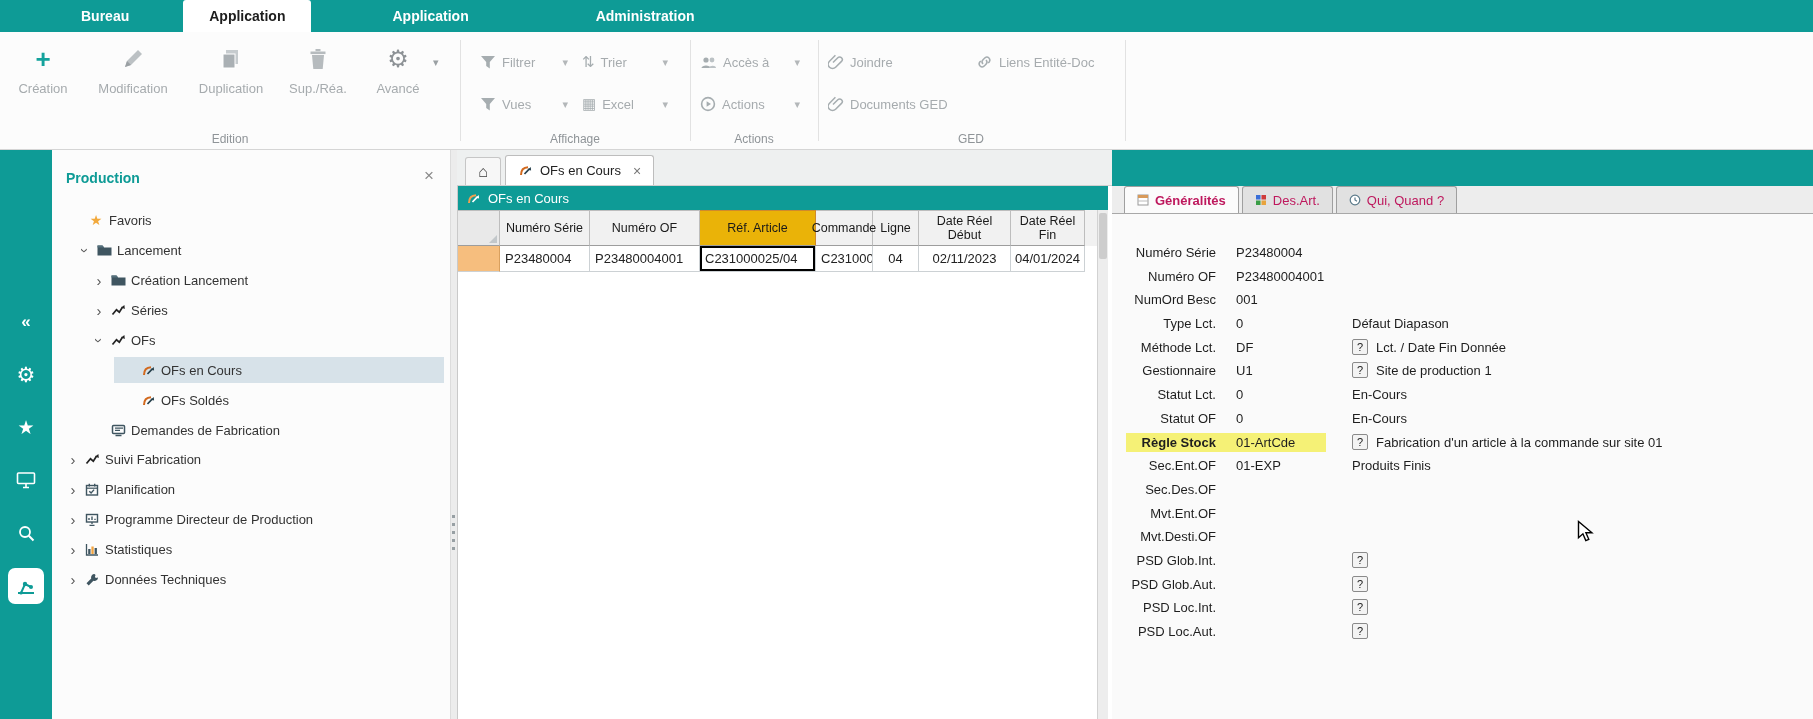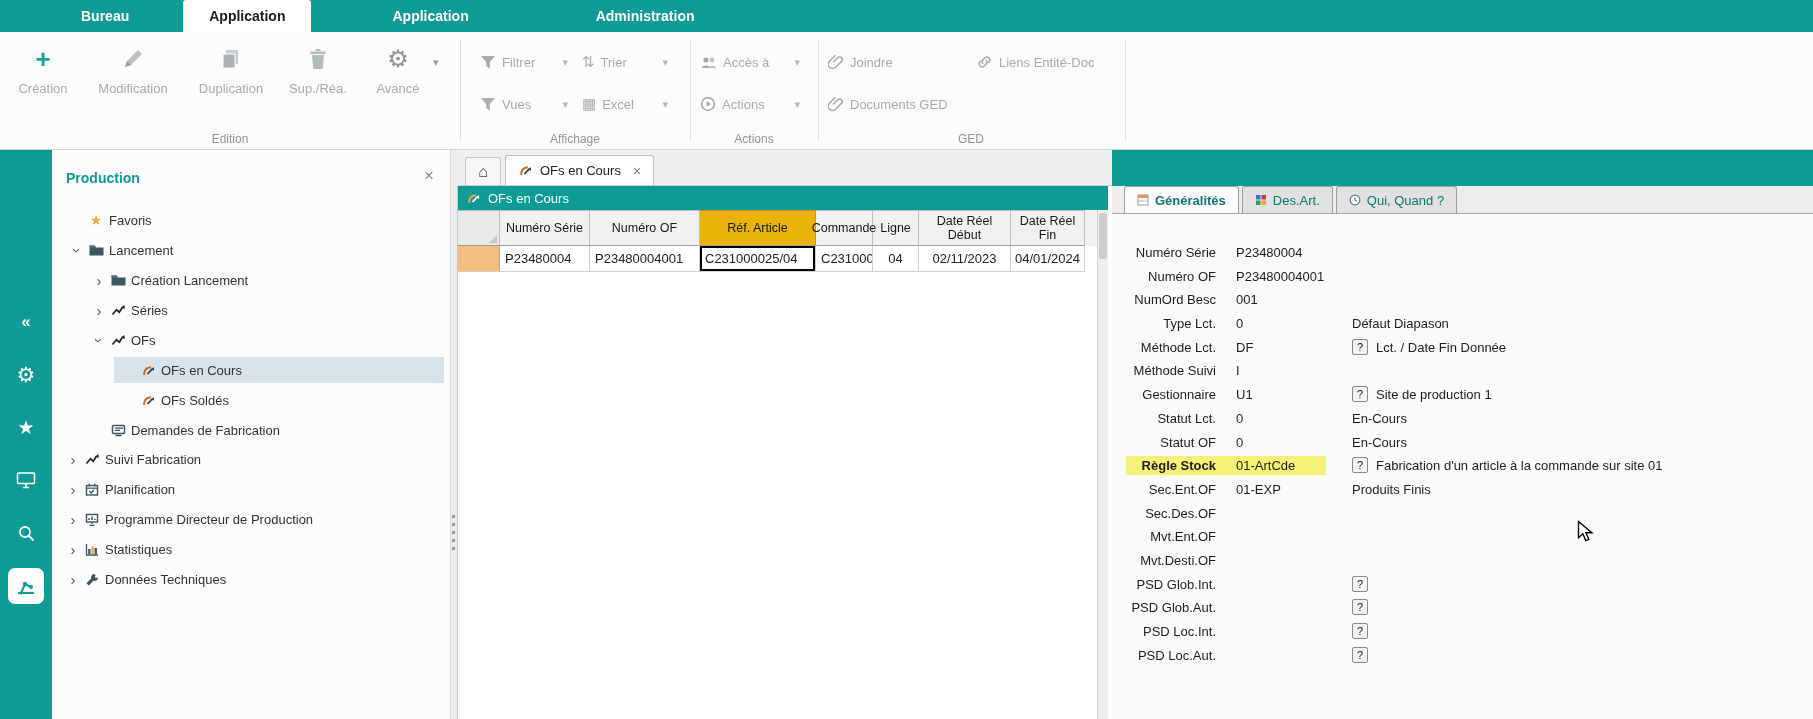--- a/index.html
+++ b/index.html
@@ -26,21 +26,21 @@
   .navstrip { position:absolute; left:0; top:150px; width:52px; bottom:0; background:#0E9B96; }
   .nbtn { position:absolute; left:0; width:52px; height:34px; display:flex; align-items:center; justify-content:center; color:#fff; }
   .ntile { position:absolute; left:8px; width:36px; height:36px; background:#fff; border-radius:7px; display:flex; align-items:center; justify-content:center; }
 
   .sidepanel { position:absolute; left:52px; top:150px; width:399px; bottom:0; background:#fcfcfc; border-right:1px solid #dcdcdc; }
   .ptitle { position:absolute; left:14px; top:20px; color:#0E9B96; font-weight:bold; font-size:14px; }
   .pclose { position:absolute; right:16px; top:16px; color:#8a8a8a; font-size:17px; cursor:default; }
 
   .titem { position:absolute; left:0; right:6px; height:26px; display:flex; align-items:center; font-size:13px; color:#333; white-space:nowrap; }
   .titem.selected { background:linear-gradient(to right, transparent 62px, #d7e2e9 62px); }
-  .lvl0 { padding-left:12px; } .lvlL { padding-left:16px; } .lvlF { padding-left:34px; }
+  .lvl0 { padding-left:12px; } .lvlL { padding-left:16px;margin-left:8px; } .lvlF { padding-left:34px; }
   .lvl1 { padding-left:38px; } .lvl2 { padding-left:86px; }
   .texp { width:18px; color:#555; font-size:15px; text-align:center; display:inline-block; }
   .texp.open { transform:rotate(90deg); }
   .tico { width:20px; display:inline-flex; justify-content:center; align-items:center; }
   .tlabel { margin-left:3px; }
   .tstar { color:#F2A93C; font-size:14px; }
 
   .splitter { position:absolute; left:451px; top:150px; width:6px; bottom:0; background:#ececec; }
   .grip { position:absolute; top:365px; left:1px; display:flex; flex-direction:column; gap:5px; }
   .grip i { width:3px; height:3px; background:#98a0a4; display:block; }
@@ -66,21 +66,21 @@
   .gc.rowsel { background:#F6BE7E; border-right-color:#d9a05e; }
   .gc.cellsel { box-shadow:inset 0 0 0 2px #000; }
   .c0{width:42px}.c1{width:90px}.c2{width:110px}.c3{width:116px}.c4{width:57px}.c5{width:46px}.c6{width:92px}.c7{width:74px}
   .vscroll { position:absolute; right:0; top:24px; bottom:0; width:11px; background:#ededed; border-left:1px solid #d2d2d2; }
   .vthumb { position:absolute; left:1px; right:1px; top:3px; height:46px; background:#cdcdcd; border-radius:2px; }
 
   
   .detail { position:absolute; left:1112px; top:150px; right:0; bottom:0; background:#fafafa; }
   .dteal { height:36px; background:#0E9B96; }
   .dtabs { height:28px; background:#ededed; border-bottom:1px solid #a8a8a8; display:flex; align-items:flex-end; padding-left:12px; gap:3px; }
-  .dtab { height:24px; display:flex; align-items:center; gap:6px; padding:13px 12px; font-size:13px; color:#0f766e; background:#e1e1e1; border:1px solid #9f9f9f; border-bottom:none; border-radius:3px 3px 0 0; }
+  .dtab { height:24px; display:flex; align-items:center; gap:6px; padding:13px 12px; font-size:13px; color:#be185d; background:#e1e1e1; border:1px solid #9f9f9f; border-bottom:none; border-radius:3px 3px 0 0; }
   .dtab.active { background:#fbfbfb; font-weight:bold; height:27px; }
   .fform { position:relative; padding-top:28px; }
   .frow { height:23.7px; position:relative; font-size:13px; color:#1e1e1e; }
   .flabel { position:absolute; left:0; width:104px; top:3px; text-align:right; z-index:1; }
   .fvalue { position:absolute; left:124px; top:3px; z-index:1; }
   .fhelp { position:absolute; left:240px; top:2px; width:16px; height:16px; border:1px solid #8a8a8a; border-radius:2px; background:#f3f3f3; text-align:center; font-size:11px; line-height:14px; color:#222; }
   .fdesc { position:absolute; left:240px; top:3px; white-space:nowrap; }
   .fdesc.shift { left:264px; }
   .frow.hl::before { content:""; position:absolute; left:14px; width:200px; top:1px; height:19px; background:#F5F176; }
   .frow.hl .flabel { font-weight:bold; }
@@ -523,24 +523,20 @@
       <span class="fvalue">0</span>
       <span class="fdesc">Défaut Diapason</span>
     </div>
     <div class="frow">
       <span class="flabel">Méthode Lct.</span>
       <span class="fvalue">DF</span>
       <span class="fhelp">?</span>
       <span class="fdesc shift">Lct. / Date Fin Donnée</span>
     </div>
     <div class="frow">
-      <span class="flabel">Méthode Suivi</span>
-      <span class="fvalue">I</span>
-    </div>
-    <div class="frow">
       <span class="flabel">Gestionnaire</span>
       <span class="fvalue">U1</span>
       <span class="fhelp">?</span>
       <span class="fdesc shift">Site de production 1</span>
     </div>
     <div class="frow">
       <span class="flabel">Statut Lct.</span>
       <span class="fvalue">0</span>
       <span class="fdesc">En-Cours</span>
     </div>

